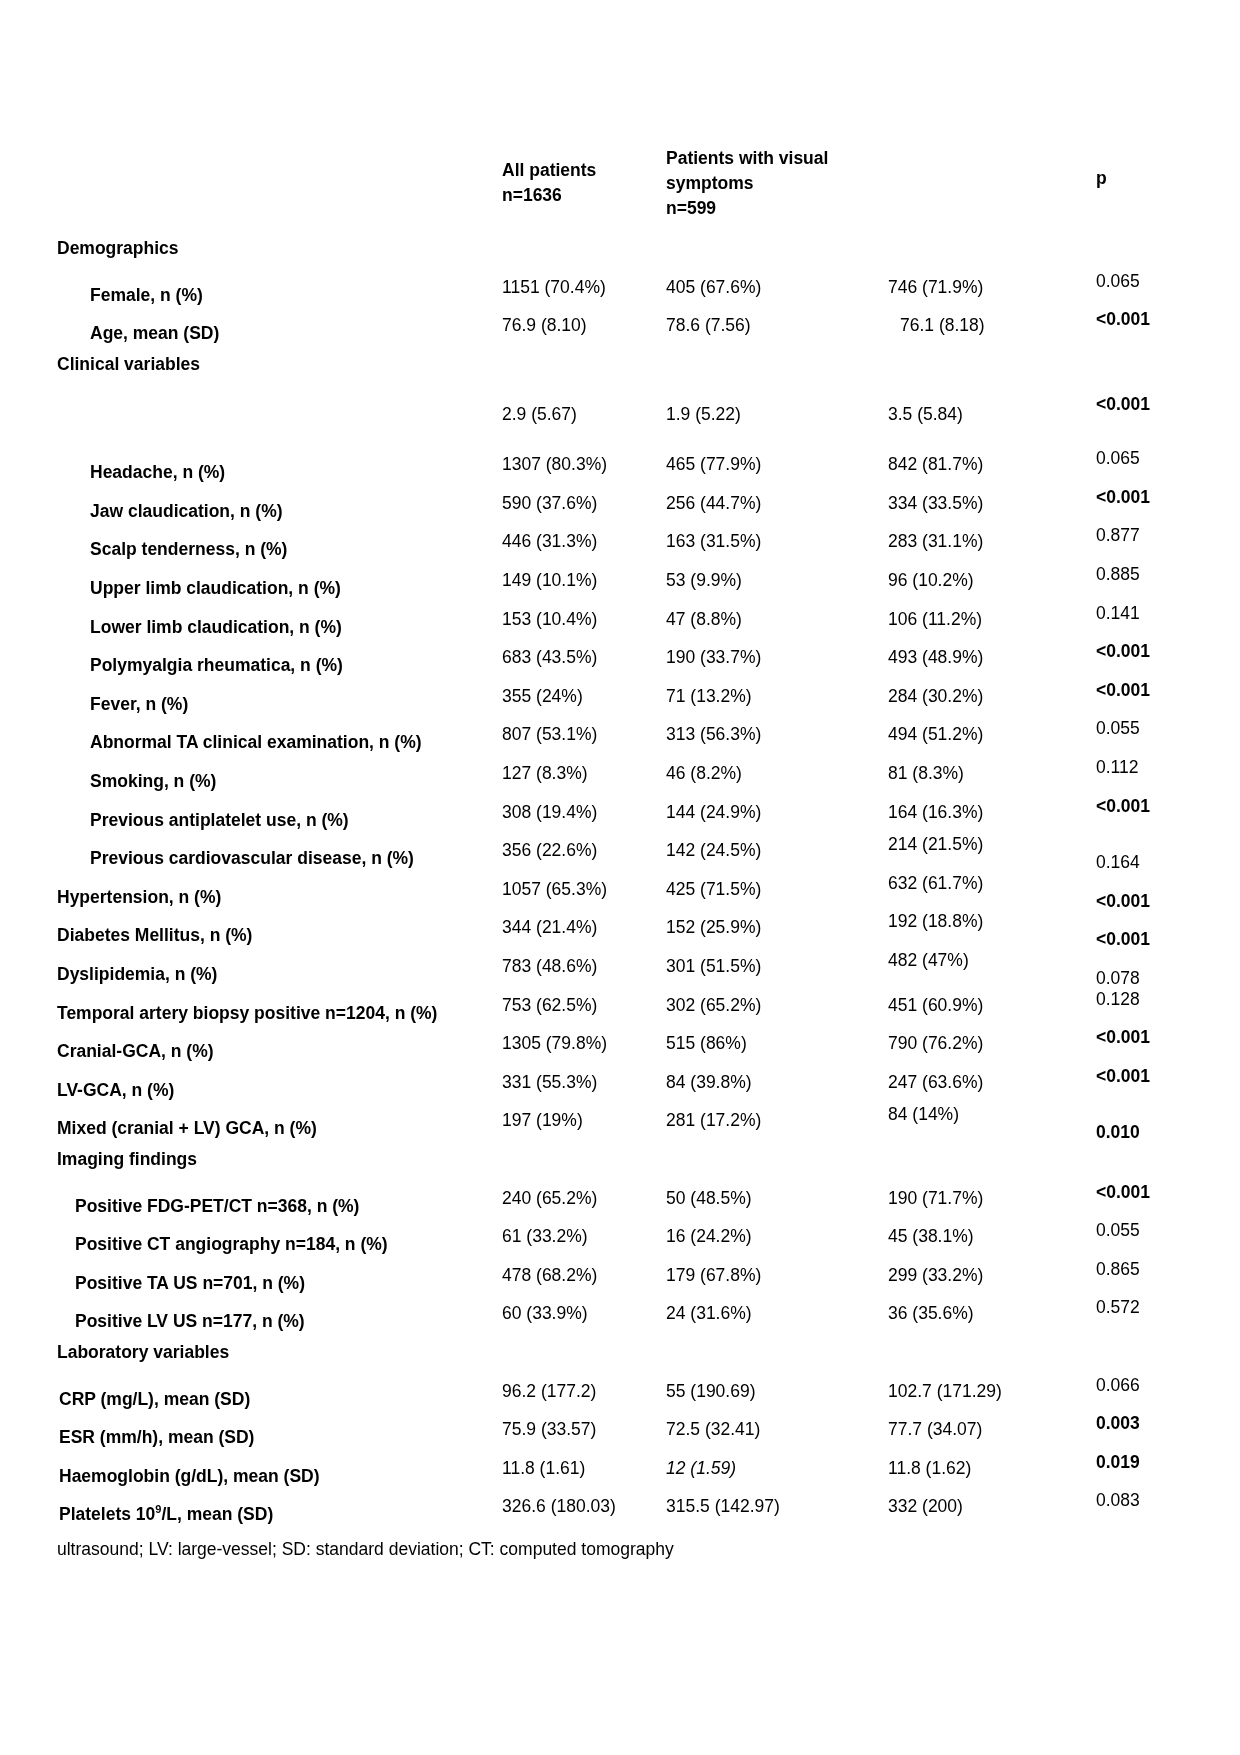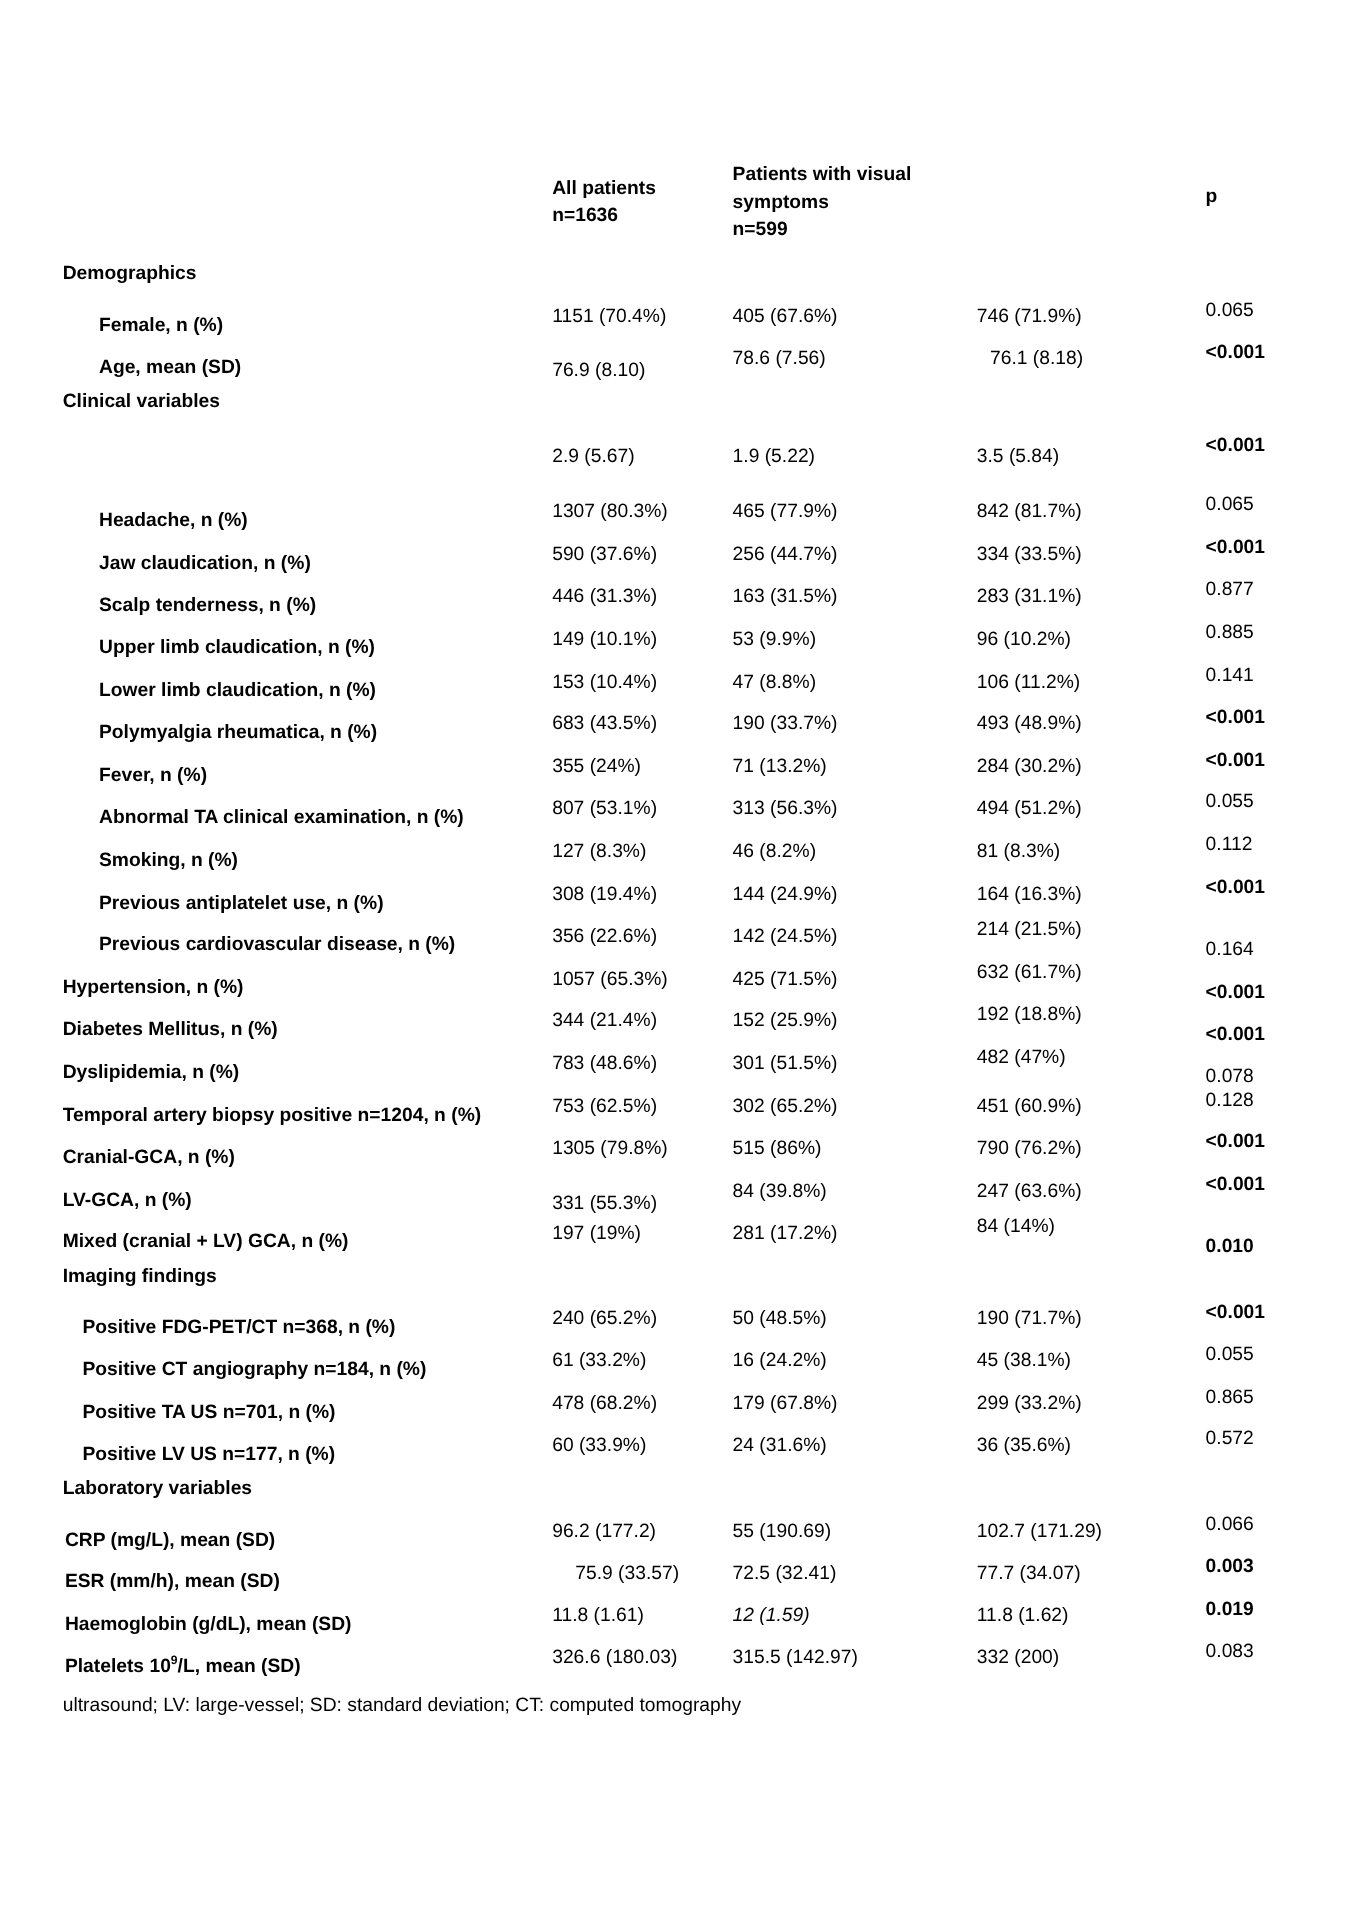--- a/index.html
+++ b/index.html
@@ -46,21 +46,21 @@
       </div>
       <div class="row" style="top: 274.6px;">
         <div class="label lvl1" style="top: 8px;">Female, n (%)</div>
         <div class="cell c1" style="top: 0px;">1151 (70.4%)</div>
         <div class="cell c2" style="top: 0px;">405 (67.6%)</div>
         <div class="cell c3" style="top: 0px;">746 (71.9%)</div>
         <div class="cell cp" style="top: -6px;">0.065</div>
       </div>
       <div class="row" style="top: 313.2px;">
         <div class="label lvl1" style="top: 8px;">Age, mean (SD)</div>
-        <div class="cell c1" style="top: 0px; margin-top: 11px;">76.9 (8.10)</div>
+        <div class="cell c1" style="top: 0px;">76.9 (8.10)</div>
         <div class="cell c2" style="top: 0px;">78.6 (7.56)</div>
         <div class="cell c3" style="top: 0px; margin-left: 12px;">76.1 (8.18)</div>
         <div class="cell cp bold" style="top: -6px;">&lt;0.001</div>
       </div>
       <div class="row" style="top: 351.8px;">
         <div class="label lvl0" style="top: 0px;">Clinical variables</div>
       </div>
       <div class="row" style="top: 390.4px;">
         <div class="cell c1" style="top: 12px;">2.9 (5.67)</div>
         <div class="cell c2" style="top: 12px;">1.9 (5.22)</div>
@@ -174,21 +174,21 @@
       </div>
       <div class="row" style="top: 1031.16px;">
         <div class="label lvl0" style="top: 8px;">Cranial-GCA, n (%)</div>
         <div class="cell c1" style="top: 0px;">1305 (79.8%)</div>
         <div class="cell c2" style="top: 0px;">515 (86%)</div>
         <div class="cell c3" style="top: 0px;">790 (76.2%)</div>
         <div class="cell cp bold" style="top: -6px;">&lt;0.001</div>
       </div>
       <div class="row" style="top: 1069.76px;">
         <div class="label lvl0" style="top: 8px;">LV-GCA, n (%)</div>
-        <div class="cell c1" style="top: 11px;">331 (55.3%)</div>
+        <div class="cell c1" style="top: 0px;">331 (55.3%)</div>
         <div class="cell c2" style="top: 0px;">84 (39.8%)</div>
         <div class="cell c3" style="top: 0px;">247 (63.6%)</div>
         <div class="cell cp bold" style="top: -6px;">&lt;0.001</div>
       </div>
       <div class="row" style="top: 1108.36px;">
         <div class="label lvl0" style="top: 8px;">Mixed (cranial + LV) GCA, n (%)</div>
         <div class="cell c1" style="top: 0px;">197 (19%)</div>
         <div class="cell c2" style="top: 0px;">281 (17.2%)</div>
         <div class="cell c3" style="top: -6px;">84 (14%)</div>
         <div class="cell cp bold" style="top: 12px;">0.010</div>
@@ -229,21 +229,21 @@
       </div>
       <div class="row" style="top: 1378.56px;">
         <div class="label lvl3" style="top: 8px;">CRP (mg/L), mean (SD)</div>
         <div class="cell c1" style="top: 0px;">96.2 (177.2)</div>
         <div class="cell c2" style="top: 0px;">55 (190.69)</div>
         <div class="cell c3" style="top: 0px;">102.7 (171.29)</div>
         <div class="cell cp" style="top: -6px;">0.066</div>
       </div>
       <div class="row" style="top: 1417.16px;">
         <div class="label lvl3" style="top: 8px;">ESR (mm/h), mean (SD)</div>
-        <div class="cell c1" style="top: 0px; margin-left: 21px;">75.9 (33.57)</div>
+        <div class="cell c1" style="top: 0px;">75.9 (33.57)</div>
         <div class="cell c2" style="top: 0px;">72.5 (32.41)</div>
         <div class="cell c3" style="top: 0px;">77.7 (34.07)</div>
         <div class="cell cp bold" style="top: -6px;">0.003</div>
       </div>
       <div class="row" style="top: 1455.76px;">
         <div class="label lvl3" style="top: 8px;">Haemoglobin (g/dL), mean (SD)</div>
         <div class="cell c1" style="top: 0px;">11.8 (1.61)</div>
         <div class="cell c2" style="top: 0px; font-style: italic;">12 (1.59)</div>
         <div class="cell c3" style="top: 0px;">11.8 (1.62)</div>
         <div class="cell cp bold" style="top: -6px;">0.019</div>

